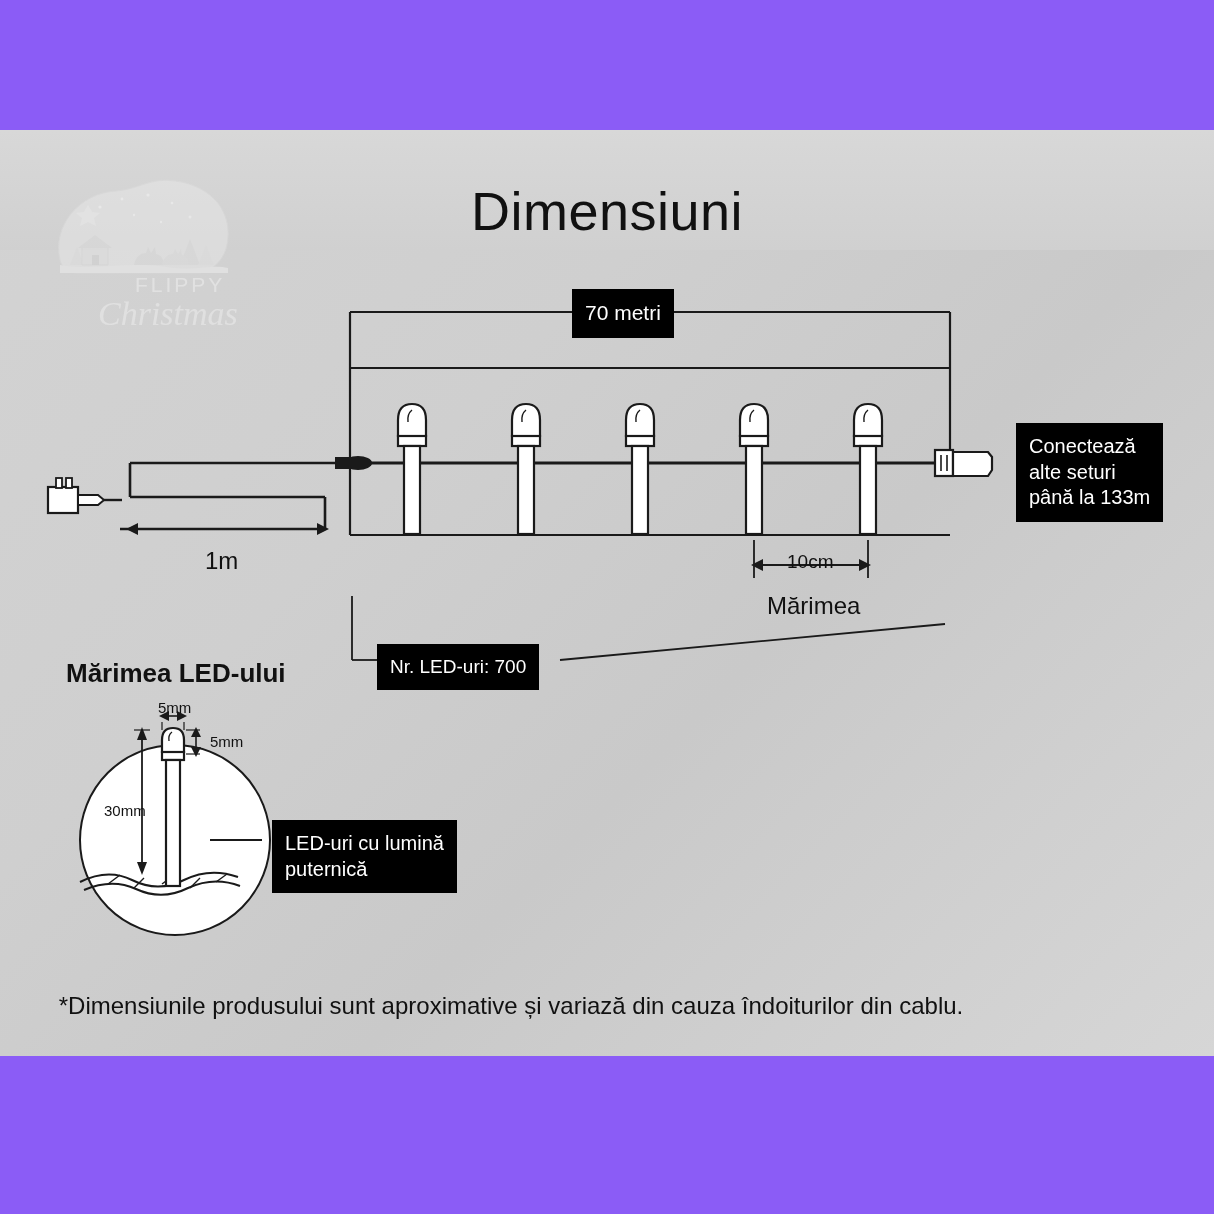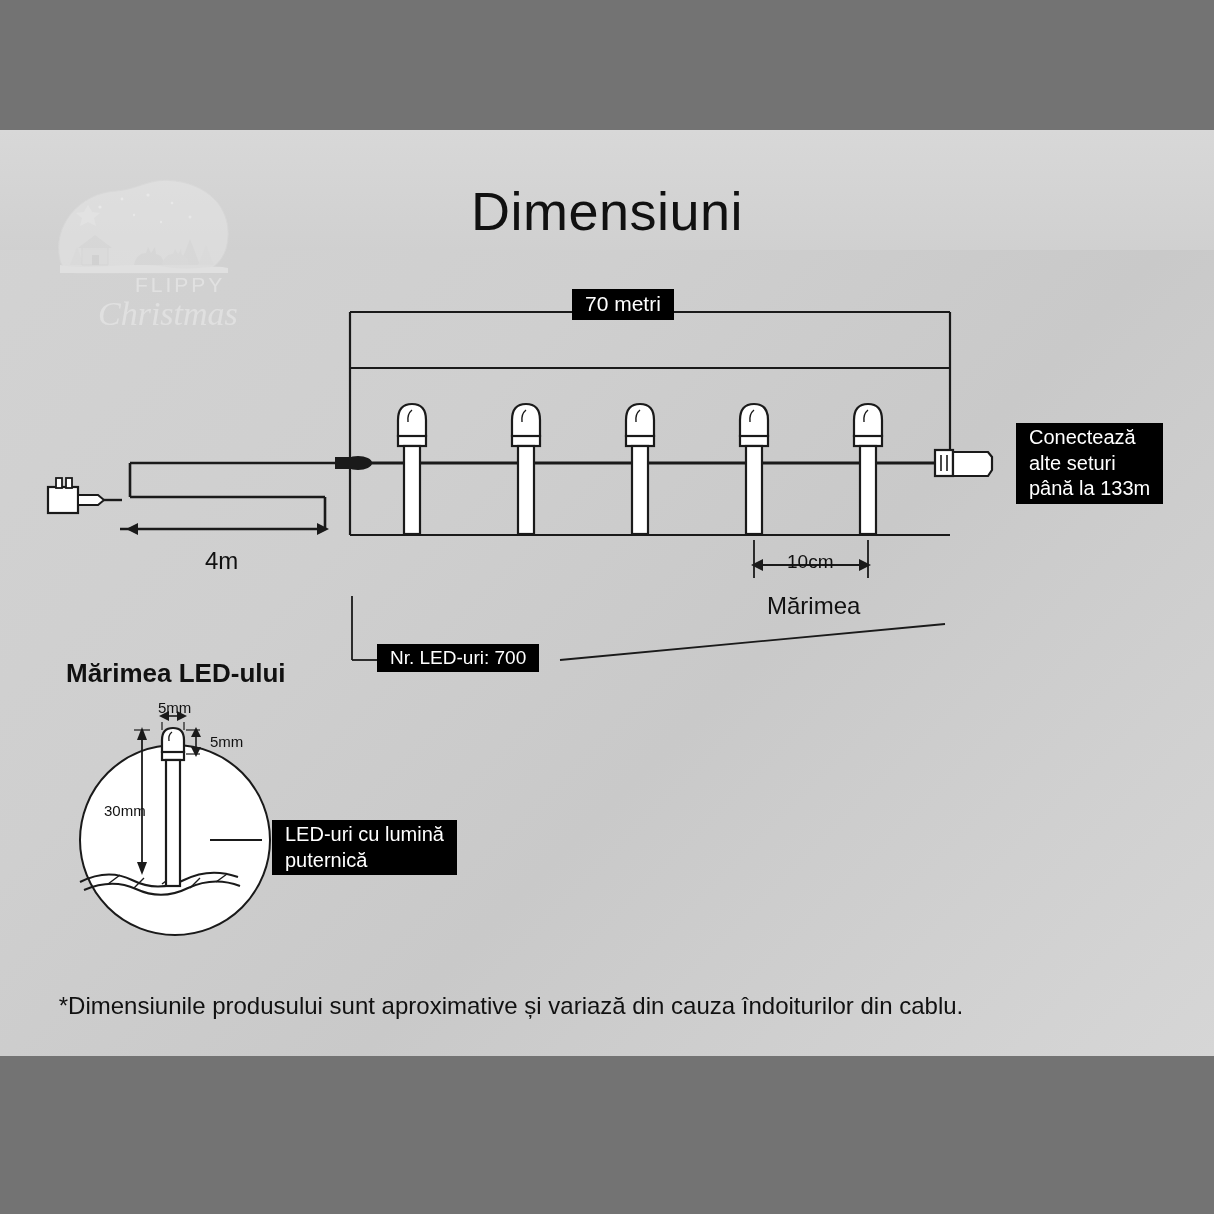--- a/index.html
+++ b/index.html
@@ -8,21 +8,21 @@
     padding: 0;
     width: 1214px;
     height: 1214px;
     background: #ffffff;
     font-family: "Liberation Sans", sans-serif;
   }
   #stage {
     position: relative;
     width: 1214px;
     height: 1214px;
-    background: #737373;
+    background: #8b5cf6;
     overflow: hidden;
   }
   
   .panel {
     position: absolute;
     left: 0;
     top: 130px;
     width: 1214px;
     height: 926px;
     background: linear-gradient(135deg, #d3d3d3 0%, #cfcfcf 35%, #c9c9c9 60%, #d6d6d6 100%);
@@ -73,21 +73,21 @@
     font-family: "Liberation Serif", serif;
     font-style: italic;
   }
 
   
   .chip {
     position: absolute;
     background: #000;
     color: #fff;
     font-size: 19px;
-    padding: 2px 13px;
+    padding: 11px 13px;
     line-height: 1.28;
     white-space: pre-line;
   }
   .chip.c-70m     { left: 572px; top: 289px; font-size: 21px; }
   .chip.c-sect    { left: 527px; top: 354px; font-size: 20px; }
   .chip.c-connect { left: 1016px; top: 423px; font-size: 20px; }
   .chip.c-leds    { left: 377px; top: 644px; font-size: 19px; text-align: right; }
   .chip.c-bright  { left: 262px; top: 820px; font-size: 20px; margin-left: 10px; }
 
   
@@ -268,21 +268,21 @@
   </svg>
 
   <div class="chip c-70m">70 metri</div>
   <div class="chip c-connect">Conectează
 alte seturi
 până la 133m</div>
   <div class="chip c-leds">Nr. LED-uri: 700</div>
   <div class="chip c-bright">LED-uri cu lumină
 puternică</div>
 
-  <div class="lbl l-3m">4m</div>
+  <div class="lbl l-3m">1m</div>
   <div class="lbl l-10cm">10cm</div>
   <div class="lbl l-spatiere">Mărimea</div>
   <div class="lbl l-marimea">Mărimea LED-ului</div>
   <div class="lbl l-5mm-a">5mm</div>
   <div class="lbl l-5mm-b">5mm</div>
   <div class="lbl l-30mm">30mm</div>
 
   <div class="footnote">*Dimensiunile produsului sunt aproximative și variază din cauza îndoiturilor din cablu.</div>
 </div>
 

